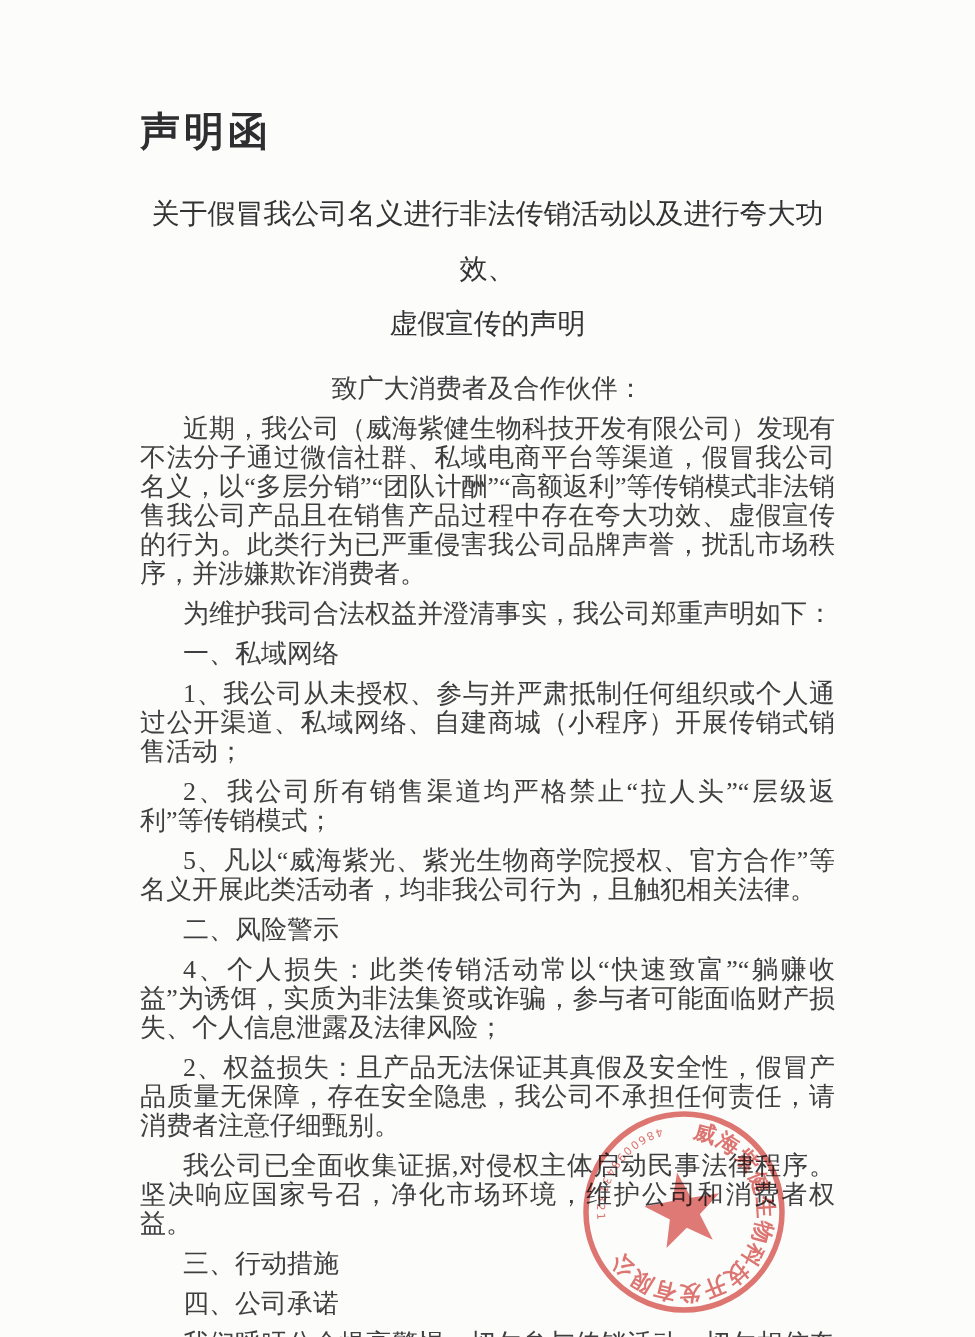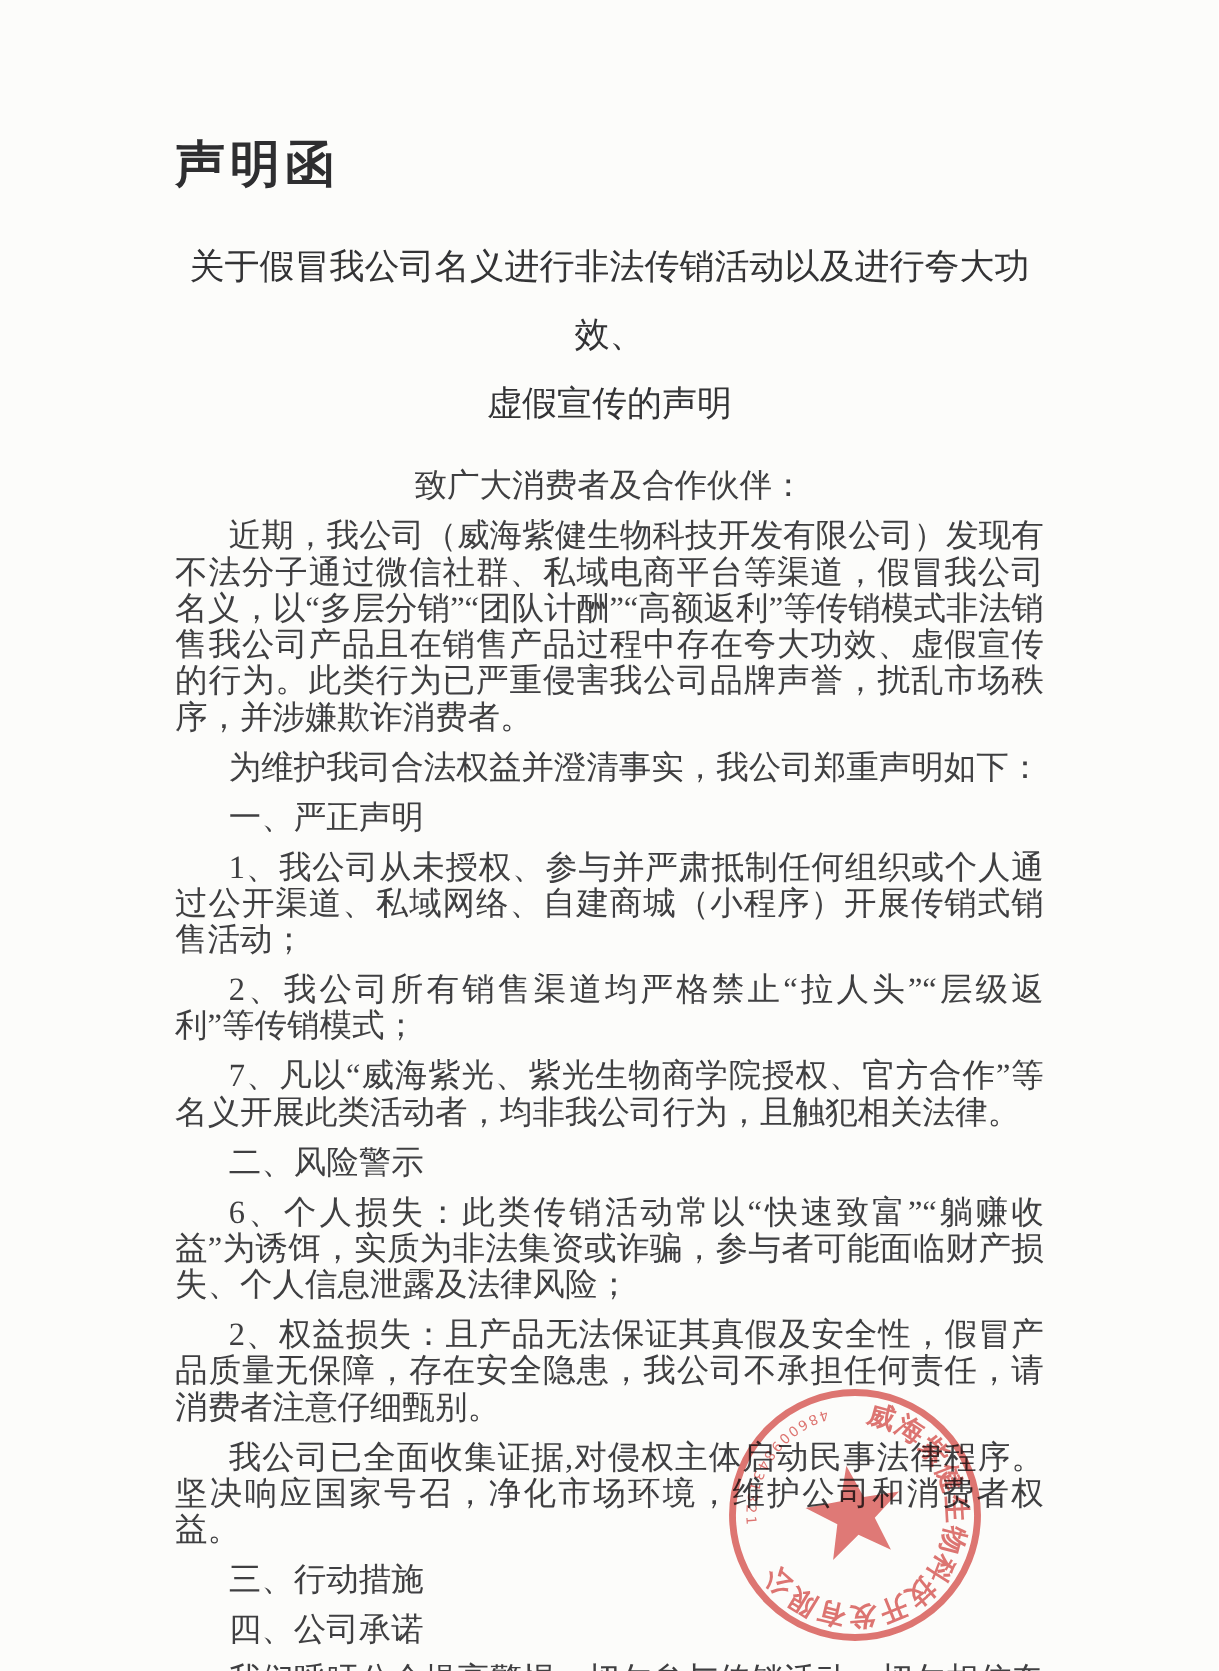--- a/index.html
+++ b/index.html
@@ -61,26 +61,26 @@
   <h2 class="subtitle">
     <span class="sub-line">关于假冒我公司名义进行非法传销活动以及进行夸大功效、</span>
     <span class="sub-line">虚假宣传的声明</span>
   </h2>
 
   <div class="body-text">
     <p class="salutation">致广大消费者及合作伙伴：</p>
     <div>
         <p class="para">近期，我公司（威海紫健生物科技开发有限公司）发现有不法分子通过微信社群、私域电商平台等渠道，假冒我公司名义，以“多层分销”“团队计酬”“高额返利”等传销模式非法销售我公司产品且在销售产品过程中存在夸大功效、虚假宣传的行为。此类行为已严重侵害我公司品牌声誉，扰乱市场秩序，并涉嫌欺诈消费者。</p>
         <p class="para">为维护我司合法权益并澄清事实，我公司郑重声明如下：</p>
-        <p class="para">一、严正声明</p>
+        <p class="para">一、私域网络</p>
         <p class="para">1、我公司从未授权、参与并严肃抵制任何组织或个人通过公开渠道、私域网络、自建商城（小程序）开展传销式销售活动；</p>
         <p class="para">2、我公司所有销售渠道均严格禁止“拉人头”“层级返利”等传销模式；</p>
-        <p class="para">7、凡以“威海紫光、紫光生物商学院授权、官方合作”等名义开展此类活动者，均非我公司行为，且触犯相关法律。</p>
+        <p class="para">5、凡以“威海紫光、紫光生物商学院授权、官方合作”等名义开展此类活动者，均非我公司行为，且触犯相关法律。</p>
         <p class="para">二、风险警示</p>
-        <p class="para">6、个人损失：此类传销活动常以“快速致富”“躺赚收益”为诱饵，实质为非法集资或诈骗，参与者可能面临财产损失、个人信息泄露及法律风险；</p>
+        <p class="para">4、个人损失：此类传销活动常以“快速致富”“躺赚收益”为诱饵，实质为非法集资或诈骗，参与者可能面临财产损失、个人信息泄露及法律风险；</p>
         <p class="para">2、权益损失：且产品无法保证其真假及安全性，假冒产品质量无保障，存在安全隐患，我公司不承担任何责任，请消费者注意仔细甄别。</p>
         <p class="para">我公司已全面收集证据,对侵权主体启动民事法律程序。坚决响应国家号召，净化市场环境，维护公司和消费者权益。</p>
         <p class="para">三、行动措施</p>
         <p class="para">四、公司承诺</p>
         <p class="para">我们呼吁公众提高警惕，切勿参与传销活动，切勿相信夸大虚假宣传的广告用语。我公司将一如既往为消费者提供高品质营养健康品，并同消费者和相关监管部门一起，打击违法行为，保障消费者权益，维护健康市场环境！</p>
       </div>
 
   </div>
 
   <svg class="stamp" viewBox="0 0 212 212" xmlns="http://www.w3.org/2000/svg">

